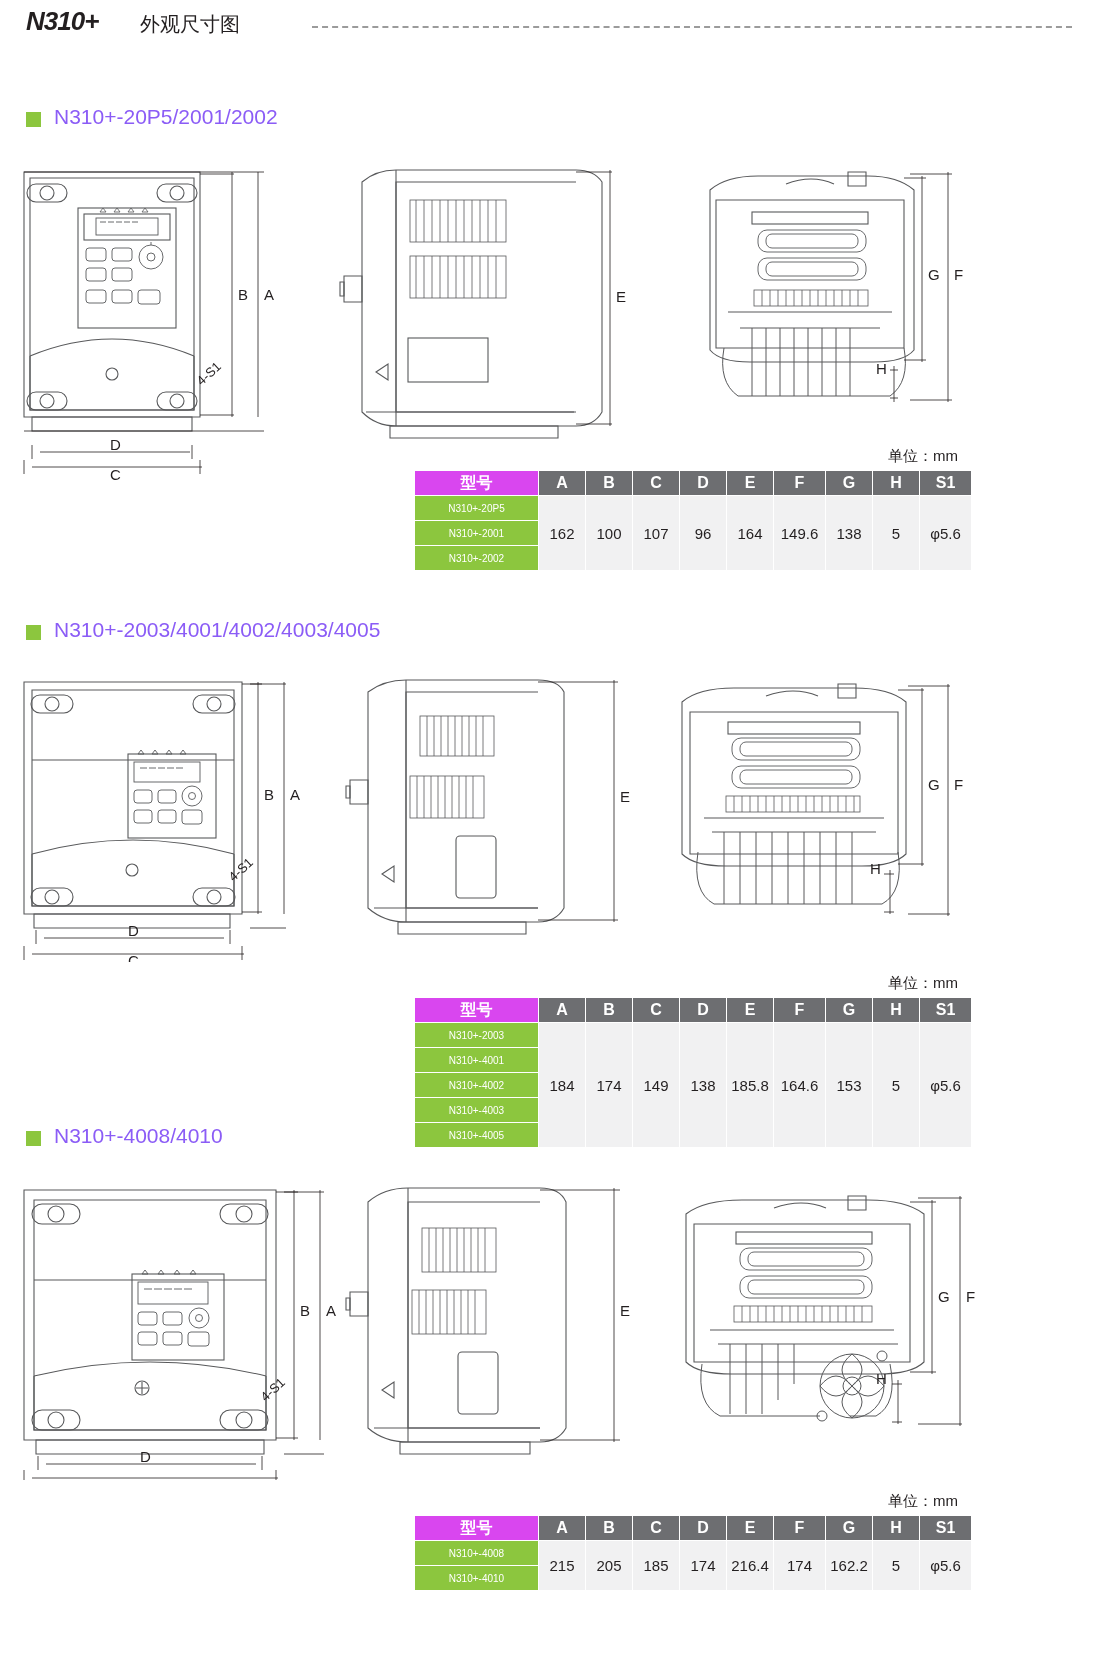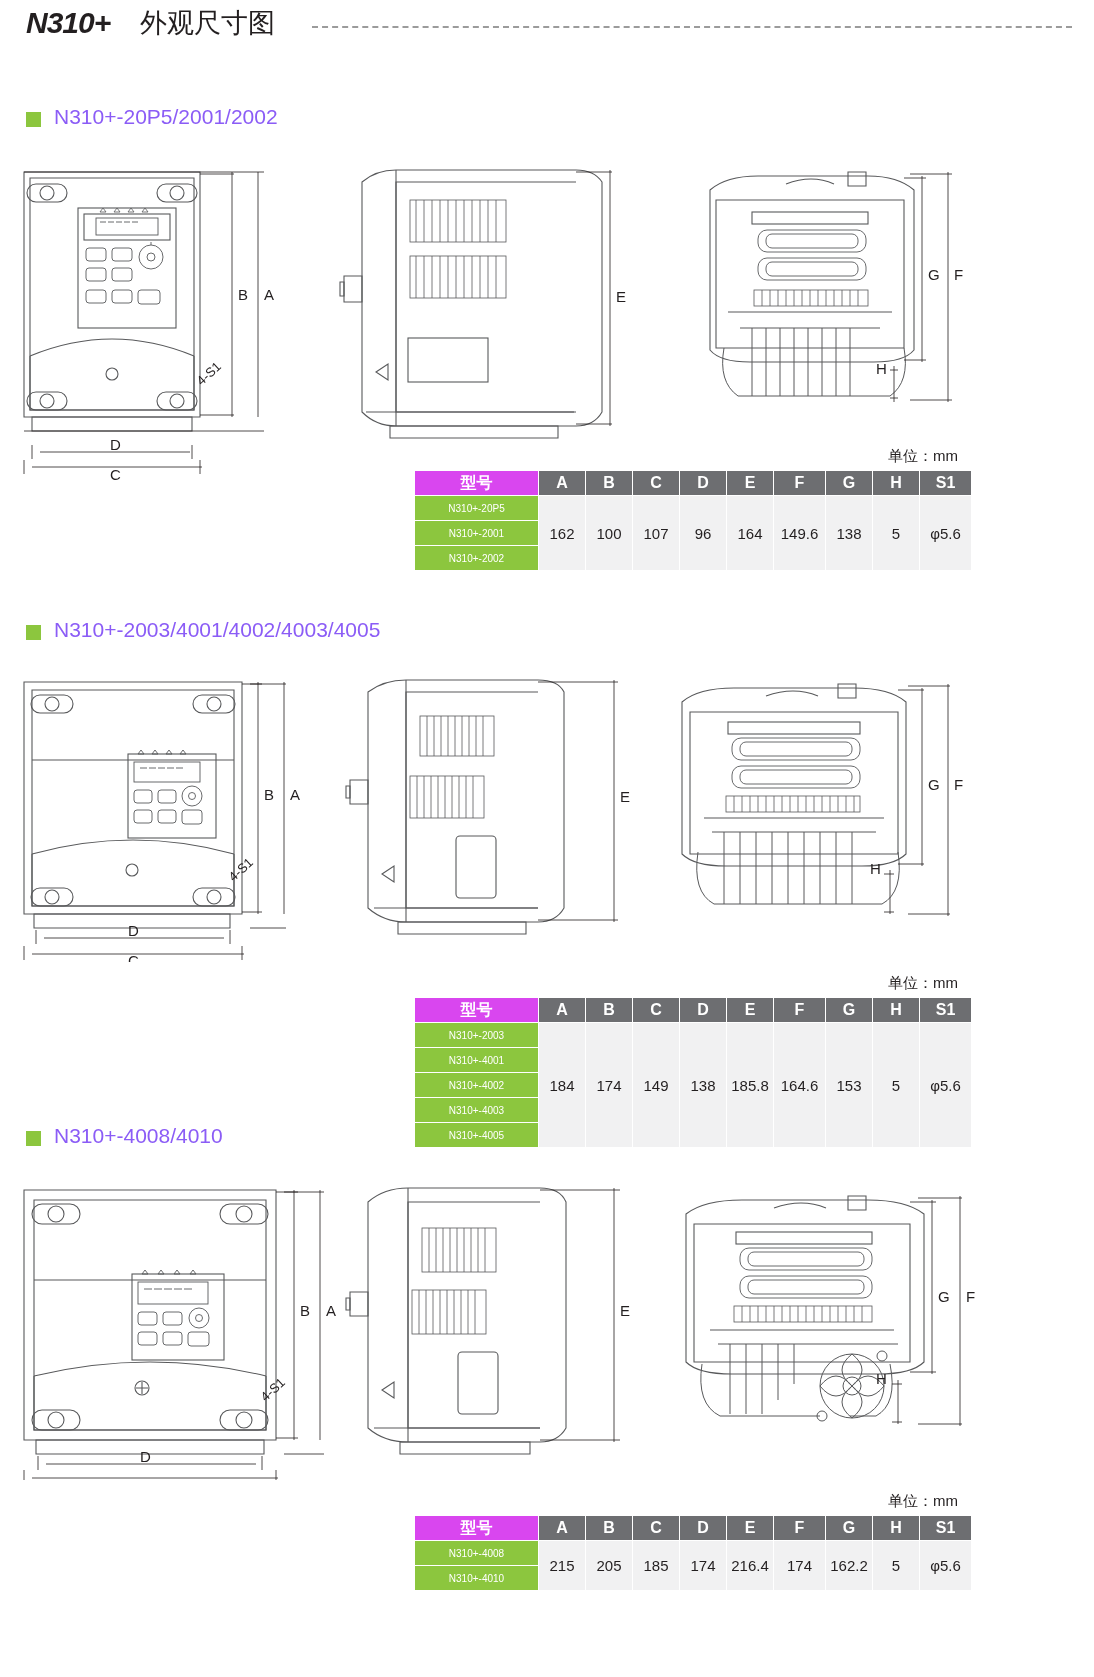--- a/index.html
+++ b/index.html
@@ -12,27 +12,27 @@
     position:relative;
     overflow:hidden;
   }
 
   
   .page-header {
     position:absolute; left:0; top:0; width:1094px; height:62px;
   }
   .logo-title {
     position:absolute; left:26px; top:6px;
-    font-size:30px; font-weight:bold; font-style:italic;
+    font-size:26px; font-weight:bold; font-style:italic;
     color:#231f20; letter-spacing:-1px;
     font-family:"Liberation Sans", sans-serif;
   }
   .header-cn {
-    position:absolute; left:140px; top:5px;
-    font-size:27px; color:#231f20; font-weight:normal;text-align:right;
+    position:absolute; left:140px; top:11px;
+    font-size:20px; color:#231f20; font-weight:normal;text-align:right;
   }
   .header-dash {
     position:absolute; left:312px; top:26px; width:760px; height:0;
     border-top:2px dashed #9b9b9b;
   }
 
   
   .sec-head { position:absolute; height:30px; }
   .sec-head .bullet {
     position:absolute; left:0; top:7px; width:15px; height:15px;

